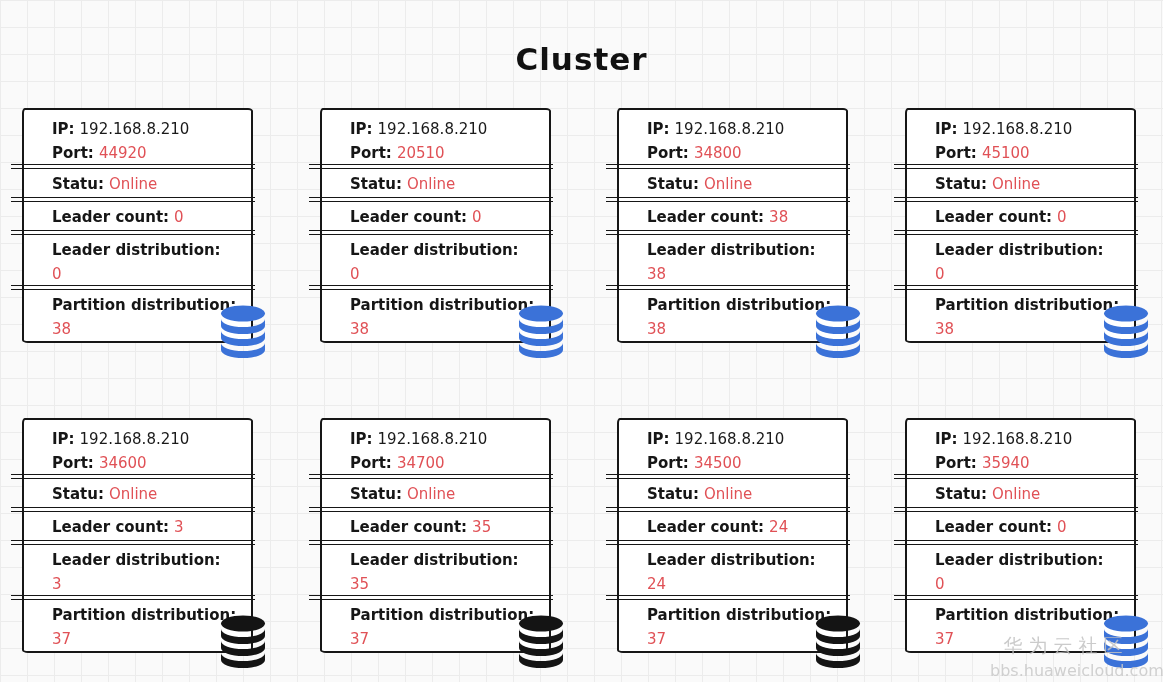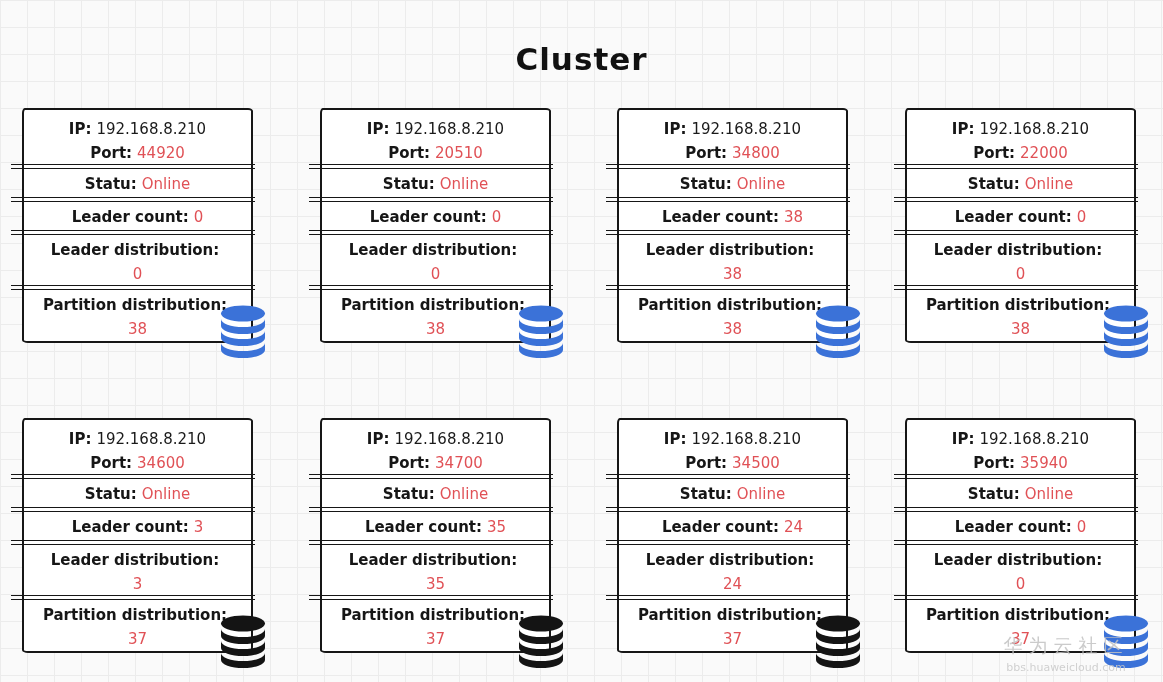--- a/index.html
+++ b/index.html
@@ -17,21 +17,21 @@
     position:absolute;top:20px;left:0;width:100%;
     text-align:center;font-size:31px;font-weight:bold;
     letter-spacing:1px;color:#111;margin-top:21px;
   }
   .card{
     position:absolute;width:231px;height:235px;
     background:#fff;border:2.5px solid #161616;
     border-radius:3px 5px 3px 6px / 5px 3px 6px 3px;
     box-sizing:border-box;display:flex;flex-direction:column;
   }
-  .sec{padding:0 11px;box-sizing:border-box;font-size:15px;line-height:24px;text-align:center;}
+  .sec{padding:0 28px;box-sizing:border-box;font-size:15px;line-height:24px;}
   .sec .line{white-space:nowrap;}
   .sec-ipport{height:54px;padding-top:7px;}
   .sec-status{height:29px;padding-top:3px;}
   .sec-count{height:29px;padding-top:3px;}
   .sec-ldist{height:50px;padding-top:3px;}
   .sec-pdist{flex:1;padding-top:3px;}
   .lbl{font-weight:bold;color:#161616;margin-right:5px;}
   .val.dark{color:#1a1a1a;}
   .val.red{color:#e05156;}
   .divider{
@@ -41,21 +41,21 @@
     position:relative;z-index:1;
   }
   .db{position:absolute;right:-16px;bottom:-18px;width:48px;height:54px;z-index:2;}
   .db.blue{fill:#3b72d8;}
   .db.black{fill:#141414;}
   .watermark{
     position:absolute;right:21px;top:633px;width:152px;
     text-align:center;z-index:5;opacity:.85;pointer-events:none;
   }
   .wm1{font-size:19px;letter-spacing:6px;color:#c2c2c2;white-space:nowrap;}
-  .wm2{font-size:11px;color:#c9c9c9;margin-top:2px;white-space:nowrap;}
+  .wm2{font-size:16px;color:#c9c9c9;margin-top:2px;white-space:nowrap;}
 </style>
 </head>
 <body>
 
 <div class="page-title">Cluster</div>
 
 <div class="card" style="left:22px;top:108px">
   <div class="sec sec-ipport">
     <div class="line"><span class="lbl">IP:</span><span class="val dark">192.168.8.210</span></div>
     <div class="line"><span class="lbl">Port:</span><span class="val red">44920</span></div>
@@ -144,21 +144,21 @@
     <ellipse cx="24" cy="8.5" rx="22" ry="8"></ellipse>
     <path d="M2 14 A22 8 0 0 0 46 14 L46 21 A22 8 0 0 1 2 21 Z"></path>
     <path d="M2 26 A22 8 0 0 0 46 26 L46 33 A22 8 0 0 1 2 33 Z"></path>
     <path d="M2 38 A22 8 0 0 0 46 38 L46 45 A22 8 0 0 1 2 45 Z"></path>
   </svg>
 </div>
 
 <div class="card" style="left:905px;top:108px">
   <div class="sec sec-ipport">
     <div class="line"><span class="lbl">IP:</span><span class="val dark">192.168.8.210</span></div>
-    <div class="line"><span class="lbl">Port:</span><span class="val red">22000</span></div>
+    <div class="line"><span class="lbl">Port:</span><span class="val red">45100</span></div>
   </div>
   <div class="divider"></div>
   <div class="sec sec-status">
     <div class="line"><span class="lbl">Statu:</span><span class="val red">Online</span></div>
   </div>
   <div class="divider"></div>
   <div class="sec sec-count">
     <div class="line"><span class="lbl">Leader count:</span><span class="val red">0</span></div>
   </div>
   <div class="divider"></div>

